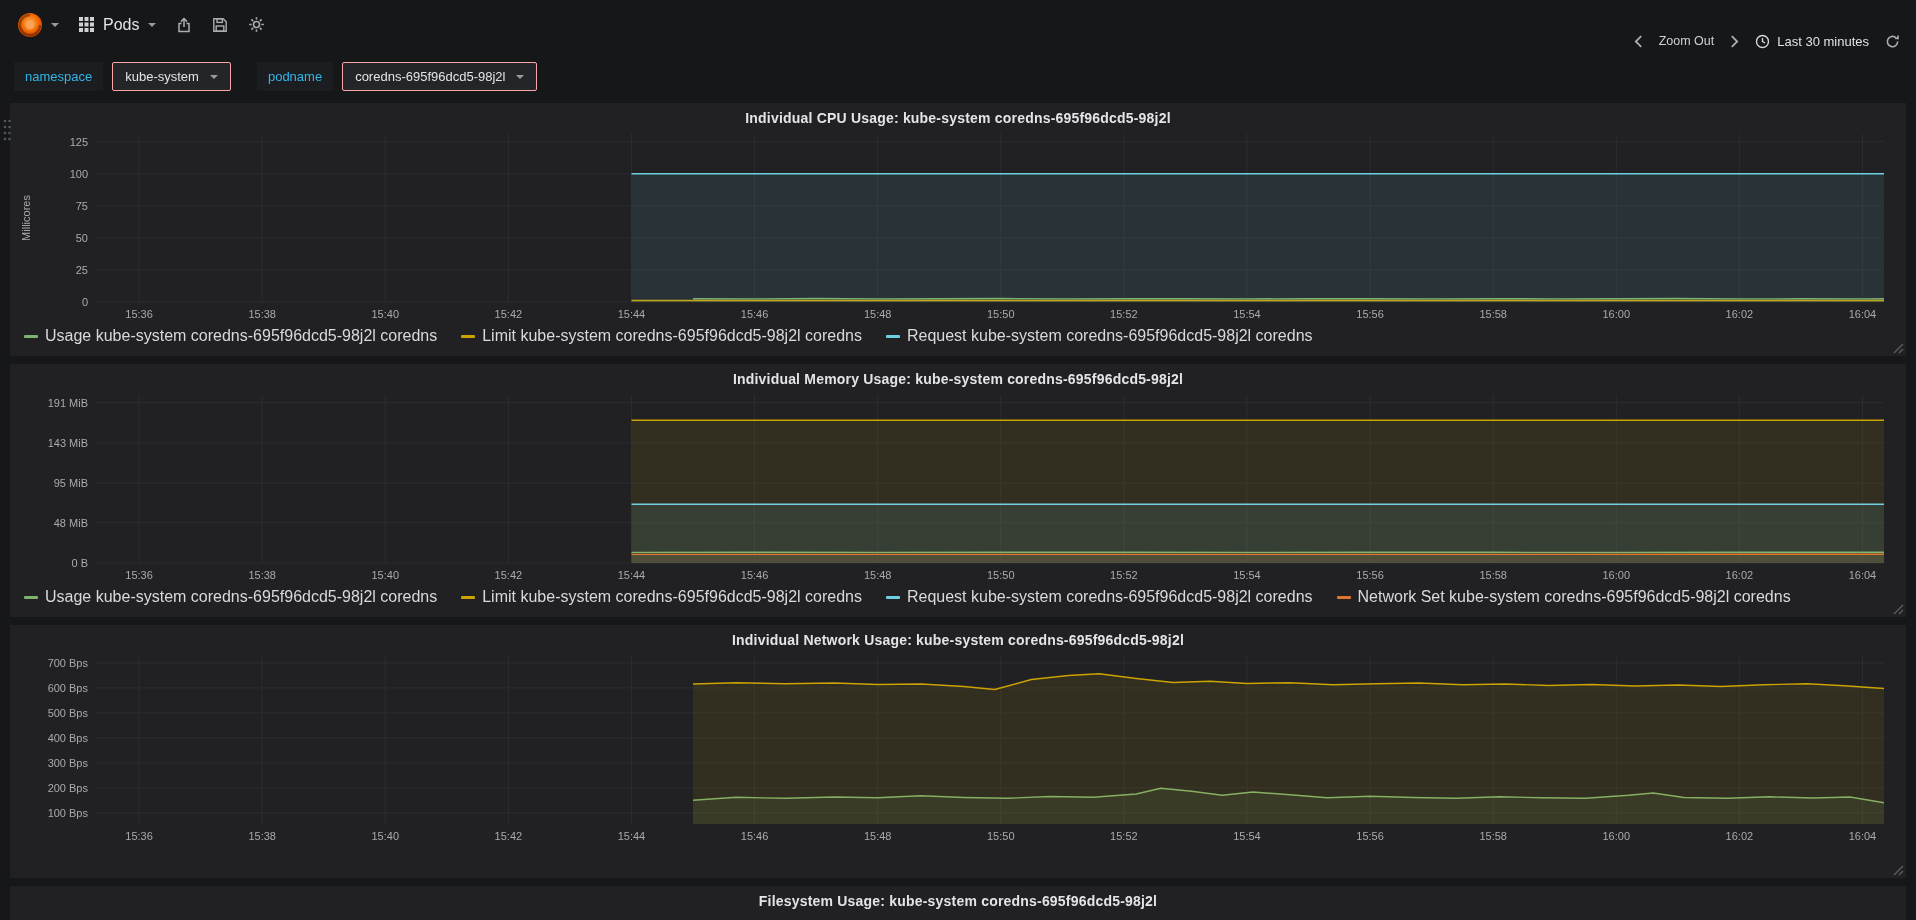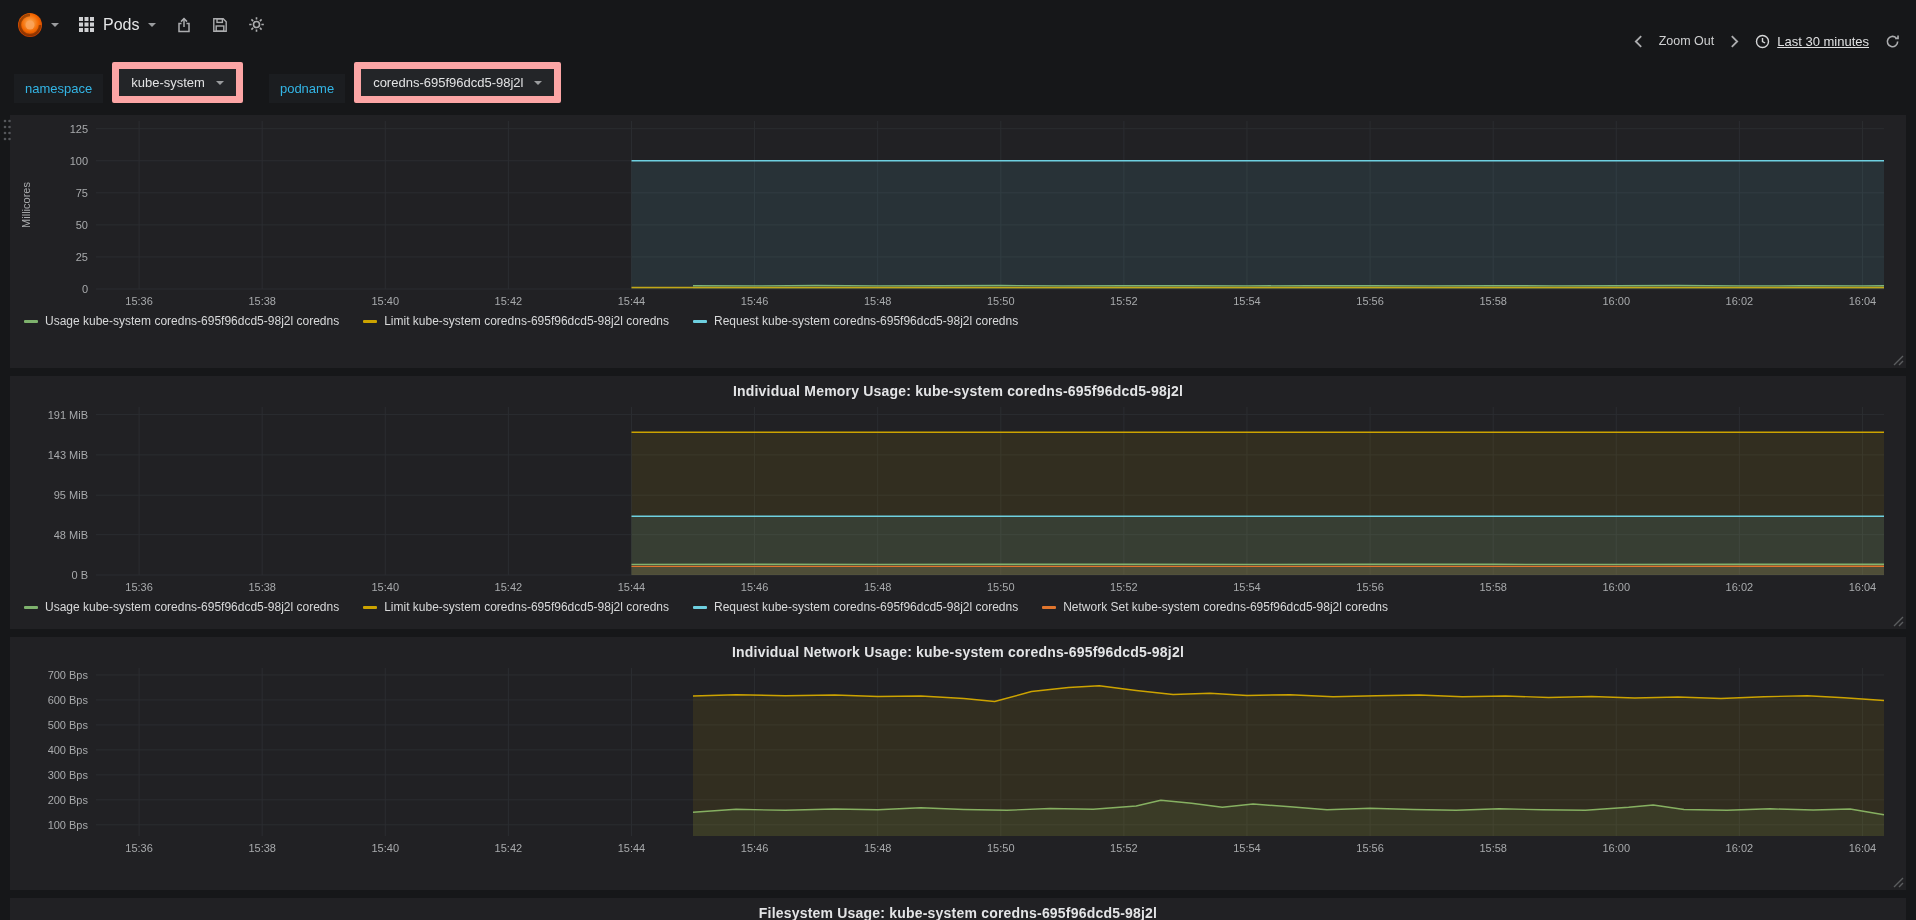--- a/index.html
+++ b/index.html
@@ -12,38 +12,38 @@
 
   
   .navbar { height:49px; display:flex; justify-content:space-between; align-items:center; padding:12px 16px; background:#161719; }
   .nav-left { display:flex; align-items:center; gap:20px; }
   .logo-btn { display:flex; align-items:center; gap:7px; }
   .dash-picker { display:flex; align-items:center; gap:9px; }
   .dash-title { font-size:16px; color:#e4e5e6; }
   .nav-icon { display:flex; align-items:center; opacity:.85; }
   .nav-right { display:flex; align-items:center; gap:16px;margin-top:33px; }
   .zoom-out { font-size:12.5px; color:#cfd0d1; }
-  .time-picker { display:flex; align-items:center; gap:7px; font-size:13px; color:#e0e1e2;text-decoration:underline; }
+  .time-picker { display:flex; align-items:center; gap:7px; font-size:13px; color:#e0e1e2; }
   .caret { width:0; height:0; border-left:4px solid transparent; border-right:4px solid transparent; border-top:4px solid #9a9c9e; display:inline-block; }
 
   
   .submenu { display:flex; align-items:center; gap:26px; padding:13px 16px 12px 14px; }
   .variable { display:flex; align-items:flex-end; gap:9px; }
   .var-label { color:#33b5e5; font-size:13px; padding:7px 11px; background:#1b1d20; }
-  .var-value { background:#232528; border:7px solid #fca5a5; border-radius:2px; padding:6px 12px;
+  .var-value { background:#232528; border:1px solid #fca5a5; border-radius:2px; padding:6px 12px;
                font-size:13px; color:#e2e3e4; display:flex; align-items:center; gap:11px; cursor:pointer; }
 
   
   .dashboard { padding:0 10px 0 10px; }
   .panel { position:relative; background:#212124; height:253px; margin-bottom:8px; }
   .panel.partial { height:200px; }
   .panel-title { text-align:center; font-size:14px; font-weight:700; color:#e3e4e6; padding:7px 0 2px; cursor:pointer; letter-spacing:.2px; }
   .chart-wrap { padding:0 6px; }
   svg.chart { width:100%; height:198px; display:block; }
-  .legend { display:flex; flex-wrap:wrap; align-items:flex-start; gap:0 24px; padding:1px 10px 8px 14px; font-size:12px; color:#d8d9da; }
+  .legend { display:flex; flex-wrap:wrap; align-items:flex-start; gap:0 24px; padding:1px 10px 8px 14px; font-size:16px; color:#d8d9da; }
   .legend-item { display:flex; align-items:center; cursor:pointer; }
   .legend-swatch { display:inline-block; width:14px; height:3px; border-radius:1px; margin-right:7px; }
   .resize-handle { position:absolute; right:2px; bottom:2px; }
   .row-drag-handle { position:absolute; left:2px; top:118px; }
 </style>
 </head>
 <body>
 
 <nav class="navbar">
   <div class="nav-left">
@@ -144,20 +144,21 @@
     <div class="var-value">
       <span>coredns-695f96dcd5-98j2l</span>
       <span class="caret"></span>
     </div>
   </div>
 </div>
 
 <div class="dashboard">
 
   <section class="panel">
+    <h2 class="panel-title">Individual CPU Usage: kube-system coredns-695f96dcd5-98j2l</h2>
     <div class="chart-wrap">
       <svg class="chart" viewBox="0 0 1884 198">
           <line x1="80" x2="1868" y1="174" y2="174" stroke="#2b2d31" stroke-width="1"></line>
           <text x="72" y="178" fill="#a8aaac" font-size="11" text-anchor="end">0</text>
           <line x1="80" x2="1868" y1="141.93893129770993" y2="141.93893129770993" stroke="#2b2d31" stroke-width="1"></line>
           <text x="72" y="145.93893129770993" fill="#a8aaac" font-size="11" text-anchor="end">25</text>
           <line x1="80" x2="1868" y1="109.87786259541986" y2="109.87786259541986" stroke="#2b2d31" stroke-width="1"></line>
           <text x="72" y="113.87786259541986" fill="#a8aaac" font-size="11" text-anchor="end">50</text>
           <line x1="80" x2="1868" y1="77.81679389312978" y2="77.81679389312978" stroke="#2b2d31" stroke-width="1"></line>
           <text x="72" y="81.81679389312978" fill="#a8aaac" font-size="11" text-anchor="end">75</text>

